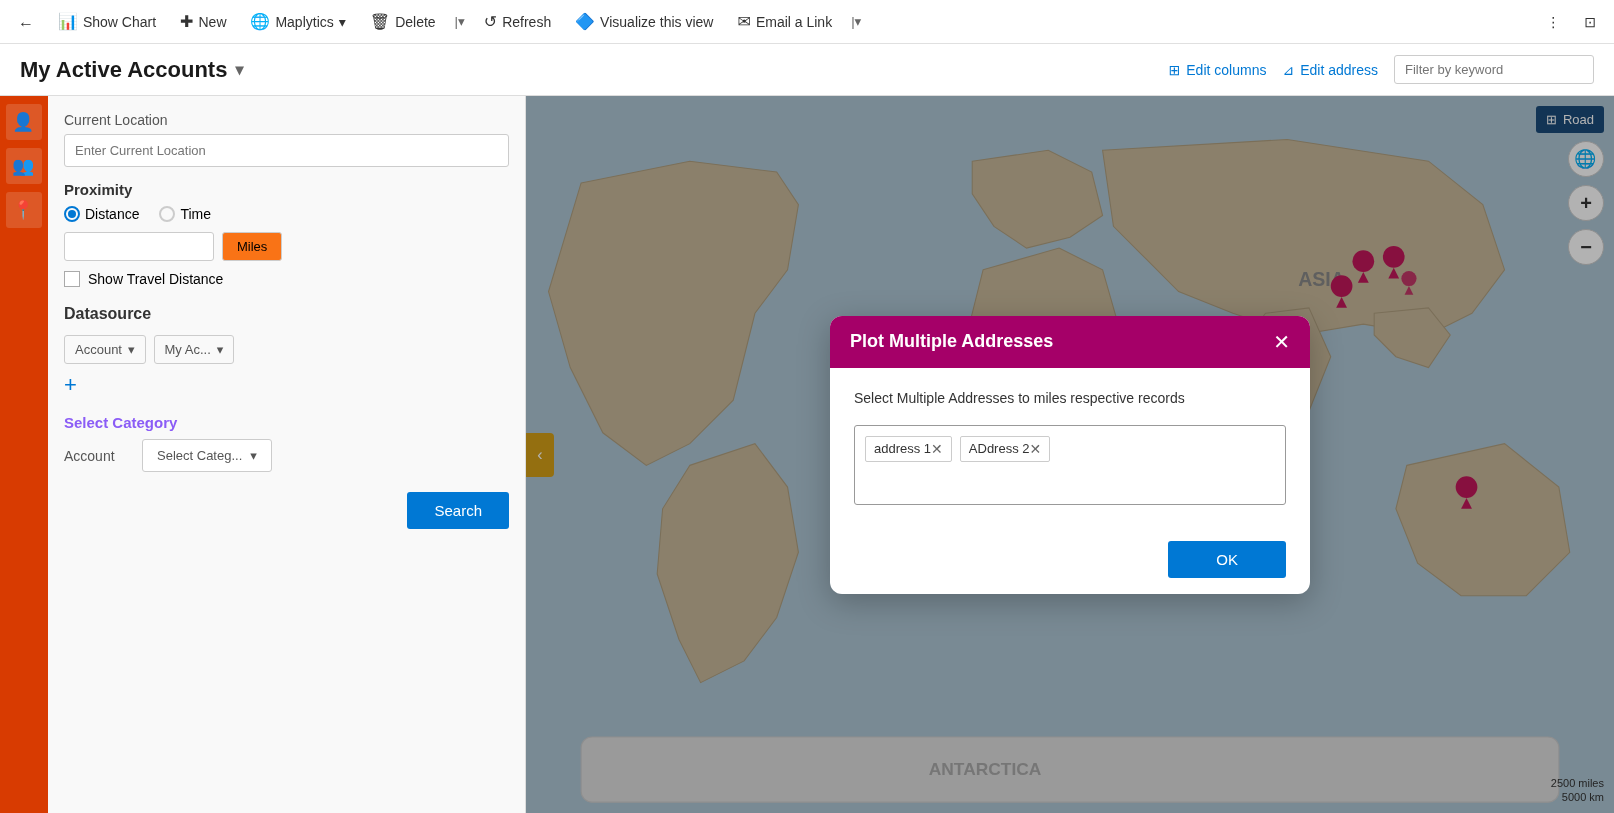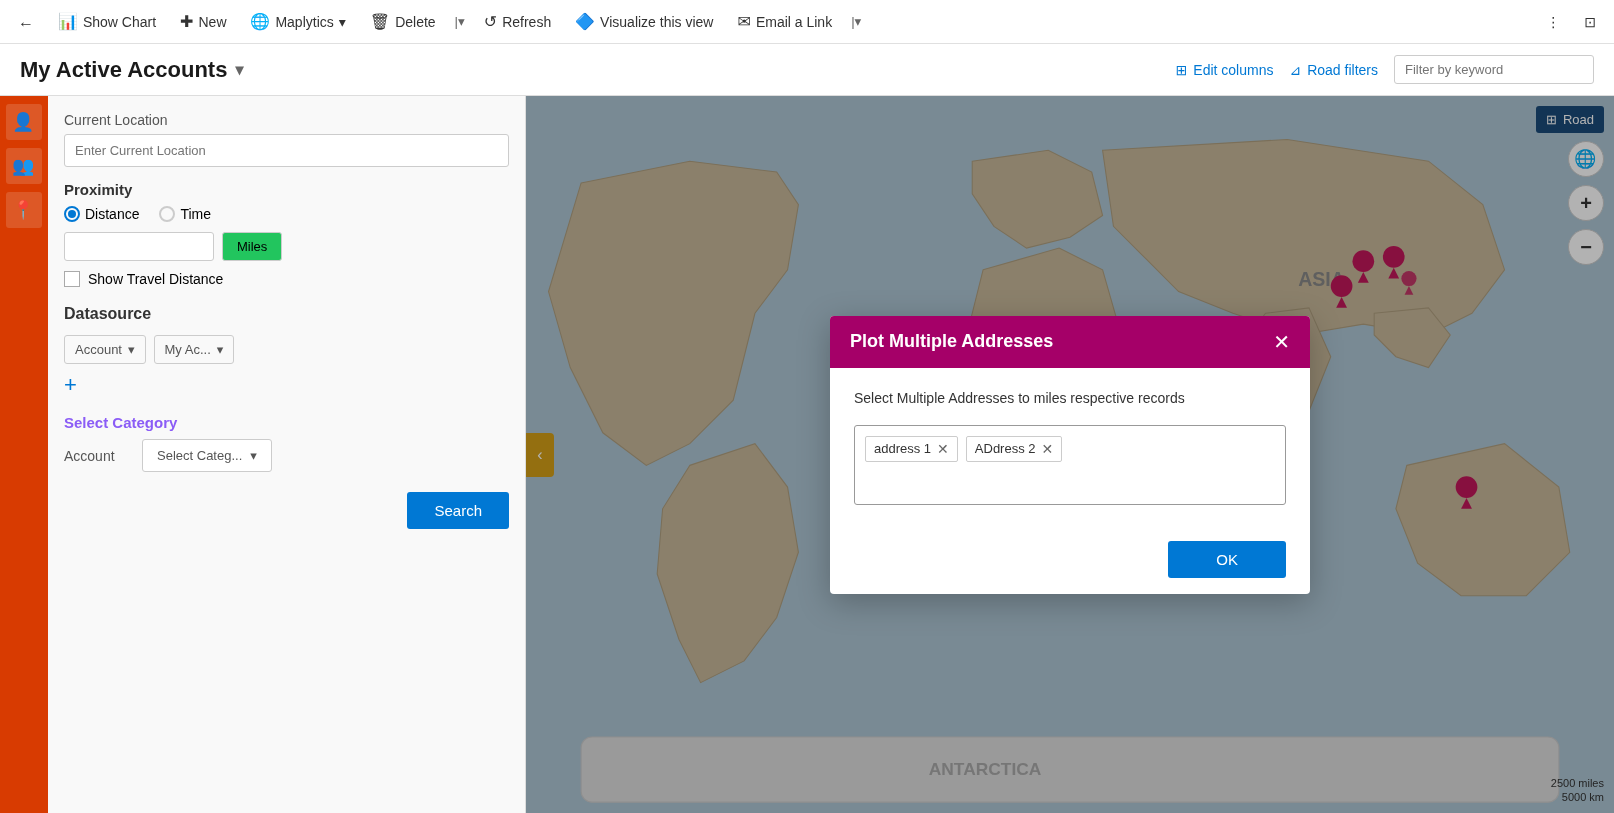--- a/index.html
+++ b/index.html
@@ -118,21 +118,21 @@
     }
     .radio-circle.selected { border-color: #0078d4; }
     .radio-circle.selected::after {
       content: ''; width: 8px; height: 8px; border-radius: 50%; background: #0078d4;
     }
     .distance-row { display: flex; gap: 8px; align-items: center; margin-bottom: 10px; }
     .distance-input {
       width: 150px; padding: 6px 8px; border: 1px solid #ccc; border-radius: 3px; font-size: 13px;
     }
     .miles-btn {
-      padding: 6px 14px; border: 1px solid #ccc; background: #22c55e; border-radius: 3px; font-size: 13px; cursor: pointer;
+      padding: 6px 14px; border: 1px solid #ccc; background: #f97316; border-radius: 3px; font-size: 13px; cursor: pointer;
     }
     .checkbox-row { display: flex; align-items: center; gap: 8px; font-size: 14px; margin-bottom: 18px; }
     .checkbox-box { width: 16px; height: 16px; border: 1px solid #aaa; background: #fff; }
     .section-title { font-size: 16px; font-weight: 600; color: #333; margin-bottom: 12px; }
     .datasource-row { display: flex; gap: 8px; align-items: center; margin-bottom: 8px; }
     .dropdown-btn {
       padding: 6px 10px; border: 1px solid #ccc; background: #f9f9f9; border-radius: 3px;
       font-size: 13px; cursor: pointer; display: flex; align-items: center; gap: 6px; color: #555;
     }
     .add-btn { font-size: 22px; color: #0078d4; cursor: pointer; margin-bottom: 16px; background: none; border: none; }
@@ -207,21 +207,21 @@
     
     .modal-overlay {
       position: absolute; top: 0; left: 0; width: 100%; height: 100%;
       background: rgba(0,0,0,0.3);
       display: flex; align-items: center; justify-content: center;
       z-index: 100;
     }
     .modal {
       width: 480px;
       background: #fff;
-      border-radius: 4px;
+      border-radius: 12px;
       overflow: hidden;
       box-shadow: 0 8px 32px rgba(0,0,0,0.25);
     }
     .modal-header {
       background: #a50068;
       color: #fff;
       padding: 14px 20px;
       display: flex; align-items: center; justify-content: space-between;
       font-size: 18px; font-weight: 600;
     }
@@ -231,21 +231,21 @@
     .modal-body { padding: 20px 24px; }
     .modal-description { font-size: 14px; color: #333; margin-bottom: 16px; line-height: 1.5; }
     .address-tags-container {
       border: 1px solid #999;
       border-radius: 3px;
       padding: 10px;
       min-height: 80px;
       display: flex; flex-wrap: wrap; gap: 8px; align-content: flex-start;
     }
     .address-tag {
-      display: flex; align-items: center; gap: 6px;
+      display: flex; align-items: center; 
       background: #fff; border: 1px solid #ccc;
       border-radius: 2px; padding: 4px 8px; font-size: 13px; color: #333;
     }
     .tag-remove-btn {
       background: none; border: none; cursor: pointer; font-size: 14px; color: #666; padding: 0;
     }
     .modal-footer { padding: 16px 24px; display: flex; justify-content: flex-end; }
     .ok-btn {
       background: #0078d4; color: #fff; border: none; border-radius: 3px;
       padding: 10px 48px; font-size: 15px; cursor: pointer;
@@ -302,21 +302,21 @@
     <span>My Active Accounts</span>
     <span class="header-title-chevron">▾</span>
   </div>
   <div class="header-actions">
     <button class="header-action-btn">
       <span>⊞</span>
       <span>Edit columns</span>
     </button>
     <button class="header-action-btn">
       <span>⊿</span>
-      <span>Road filters</span>
+      <span>Edit address</span>
     </button>
     <input class="filter-input" type="text" placeholder="Filter by keyword" style="">
   </div>
 </div>
 
 <div class="content-area">
 
   <div class="sidebar-icons">
     <button class="sidebar-icon-btn">👤</button>
     <button class="sidebar-icon-btn">👥</button>

